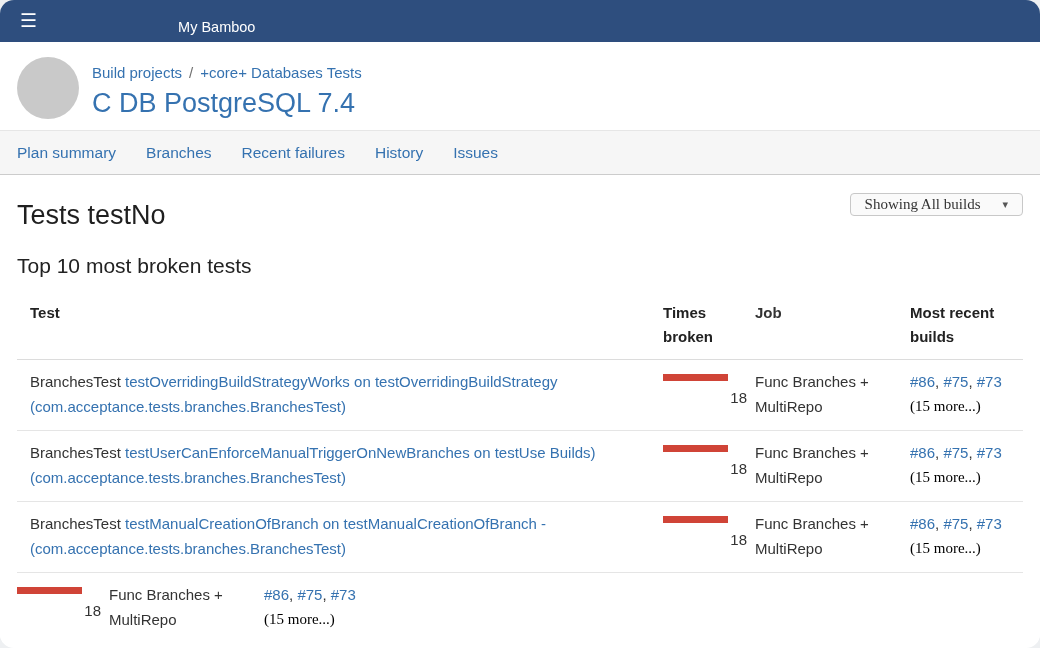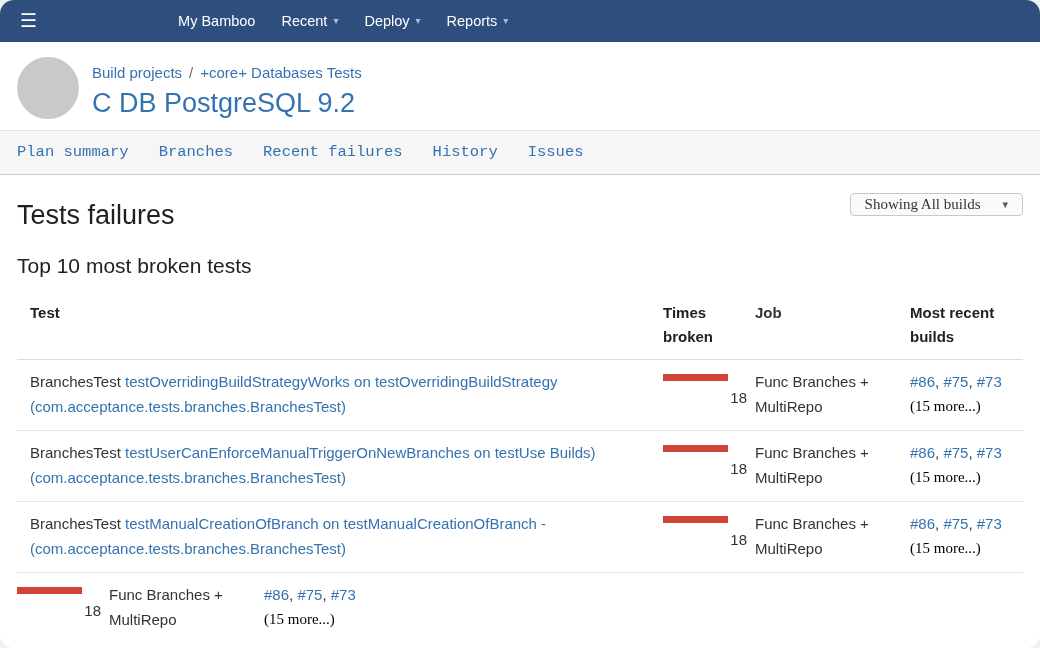--- a/index.html
+++ b/index.html
@@ -4,34 +4,34 @@
 <style>
   html,body{margin:0;padding:0;background:#eef0f2;}
   .page{
     width:1040px;height:648px;background:#fff;border-radius:14px;overflow:hidden;
     font-family:"Liberation Sans",sans-serif;color:#333;position:relative;
     margin:0 auto;
   }
   
   .navbar{height:42px;background:#2e4e7e;display:flex;align-items:center;padding:0 20px;}
   .hamburger{color:#fff;font-size:19px;line-height:42px;cursor:pointer;margin-right:128px;}
-  .nav-items{display:flex;height:30px;}
+  .nav-items{display:flex;height:30px;flex-direction:column;}
   .nav-item{color:#fff;font-size:14.5px;line-height:42px;padding:0 13px;cursor:pointer;white-space:nowrap;display:flex;align-items:center;gap:6px;}
   .nav-caret{font-size:10px;color:#aebdd4;line-height:42px;}
   
   .plan-header{display:flex;align-items:flex-end;padding:15px 20px 11px 17px;position:relative;background:#fff;}
   .avatar{width:62px;height:62px;border-radius:50%;background:#c9c9c9;margin-right:13px;flex:0 0 auto;}
   .breadcrumb{font-size:15px;margin-top:3px;}
   .breadcrumb a{color:#3572b0;text-decoration:none;cursor:pointer;}
   .crumb-sep{color:#707070;margin:0 7px;}
   .plan-title{font-size:27px;font-weight:400;color:#3572b0;margin:6px 0 0 0;line-height:32px;}
   .branch-selector{position:absolute;left:508px;top:97px;display:flex;align-items:center;gap:7px;font-size:15.5px;color:#344050;cursor:pointer;}
   .branch-caret{font-size:11px;color:#555;}
   
-  .tabbar{display:flex;background:#f6f6f6;border-top:1px solid #e6e6e6;border-bottom:1px solid #cccccc;height:43px;padding-left:2px;position:relative;font-family:Liberation Mono, monospace;}
+  .tabbar{display:flex;background:#f6f6f6;border-top:1px solid #e6e6e6;border-bottom:1px solid #cccccc;height:43px;padding-left:2px;position:relative;}
   .tab{line-height:43px;padding:0 15px;font-size:15.5px;color:#3572b0;cursor:pointer;white-space:nowrap;position:relative;}
   .tab.active{background:#e7e7e7;color:#222;font-weight:bold;}
   .tab-notch{position:absolute;left:50%;bottom:-5px;width:9px;height:9px;background:#fdfdfd;
     border-right:1px solid #bdbdbd;border-bottom:1px solid #bdbdbd;transform:translateX(-50%) rotate(45deg);z-index:3;}
   
   .content{padding:14px 17px 0 17px;background:#fff;}
   .summary-head{display:flex;justify-content:space-between;align-items:flex-start;}
   .tests-summary{font-size:27px;font-weight:400;color:#1f1f1f;margin:10px 0 0 0;line-height:32px;}
   .filter-btn{display:flex;align-items:center;gap:22px;height:23px;padding:0 14px;background:#fafafa;
     border:1px solid #c8c8c8;border-radius:4px;font-size:15px;color:#333;cursor:pointer;margin-top:4px;
@@ -78,21 +78,21 @@
       </a>
     </div>
   </nav>
 
   <header class="plan-header">
     <div class="avatar"></div>
     <div class="header-text">
       <div class="breadcrumb">
         <a>Build projects</a><span class="crumb-sep">/</span><a>+core+ Databases Tests</a>
       </div>
-      <h1 class="plan-title">C DB PostgreSQL 9.2</h1>
+      <h1 class="plan-title">C DB PostgreSQL 7.4</h1>
     </div>
     <div class="branch-selector">
       <svg width="13" height="17" viewBox="0 0 13 17">
         <circle cx="3.5" cy="3" r="2" fill="#344050"></circle>
         <circle cx="3.5" cy="14" r="2" fill="#344050"></circle>
         <circle cx="10" cy="5" r="2" fill="#344050"></circle>
         <path d="M3.5 4 L3.5 13" stroke="#344050" stroke-width="1.6" fill="none"></path>
         <path d="M3.5 10 C3.5 7.5 10 9 10 6.5" stroke="#344050" stroke-width="1.6" fill="none"></path>
       </svg>
       <span>master</span>
@@ -103,21 +103,21 @@
   <nav class="tabbar">
     <a class="tab">Plan summary</a>
     <a class="tab">Branches</a>
     <a class="tab">Recent failures</a>
     <a class="tab">History</a>
     <a class="tab">Issues</a>
   </nav>
 
   <main class="content">
     <div class="summary-head">
-      <h2 class="tests-summary">Tests failures</h2>
+      <h2 class="tests-summary">Tests testNo</h2>
       <button class="filter-btn">
         <span>Showing All builds</span>
         <span class="btn-caret">▾</span>
       </button>
     </div>
     <h3 class="section-title">Top 10 most broken tests</h3>
 
     <div class="btable">
       <div class="thead">
         <div class="cell-test">Test</div>

